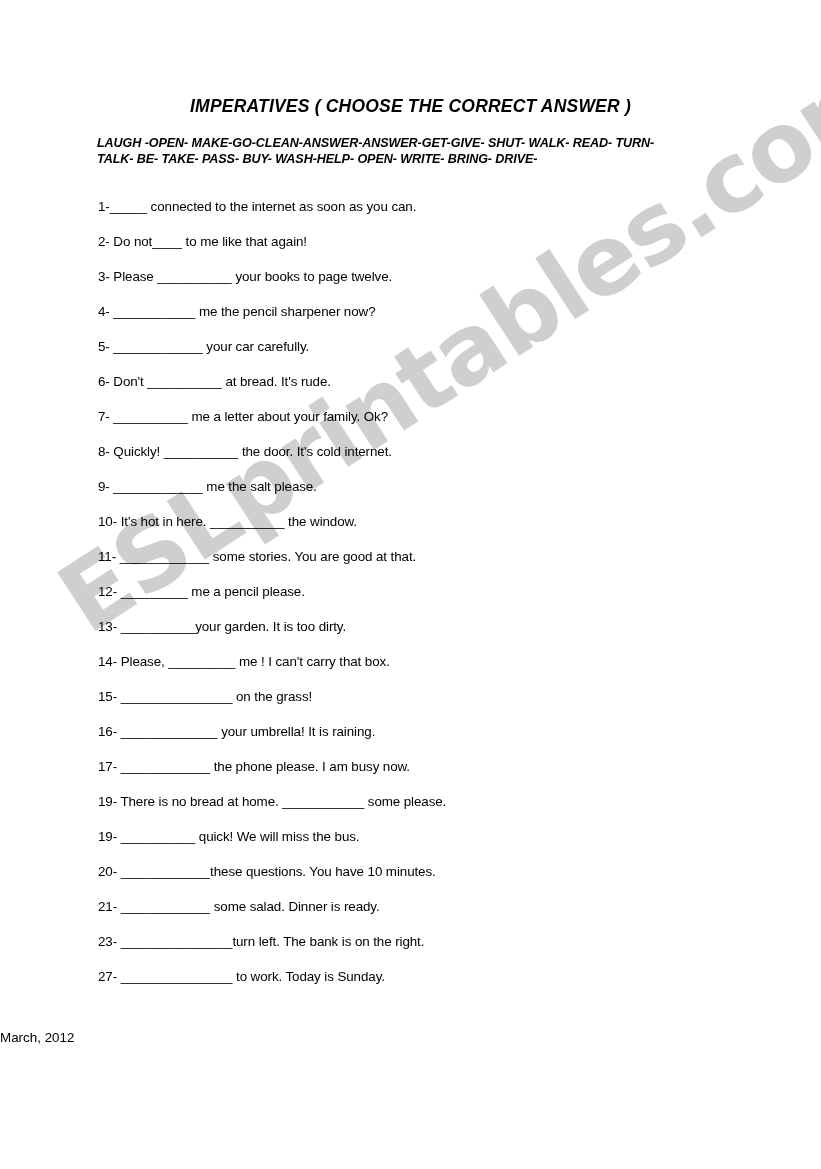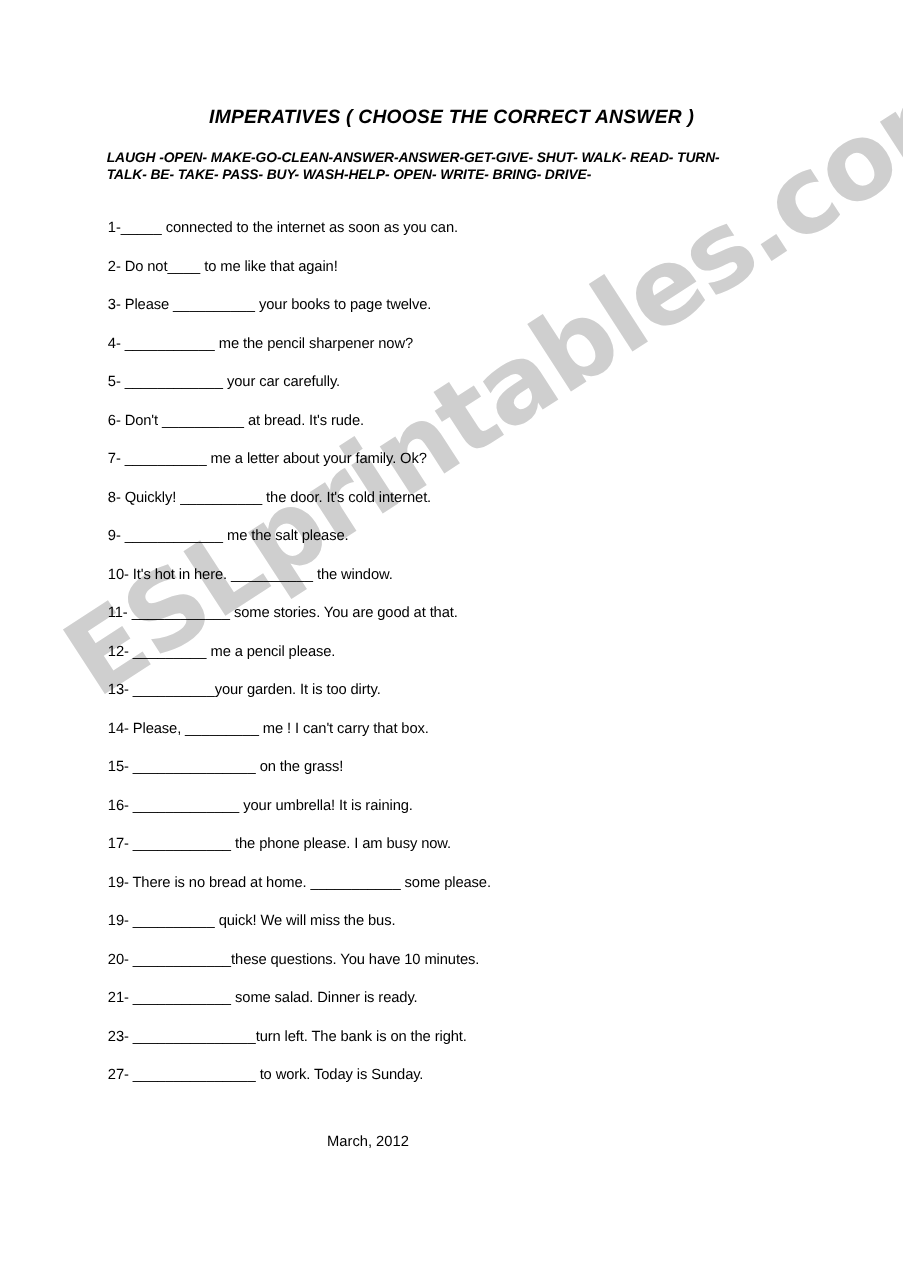--- a/index.html
+++ b/index.html
@@ -105,21 +105,21 @@
   .q-num { }
   .q-blank { letter-spacing: 0px; }
 
   #footer-date {
     position: absolute;
     left: 0;
     top: 1030px;
     width: 767px;
     padding-right: 98px;
     box-sizing: border-box;
-    text-align: center;
+    text-align: left;
     font-size: 13.4px;
     white-space: nowrap;
   }
 </style>
 </head>
 <body>
 
 <div id="page">
 
   <div id="watermark">

